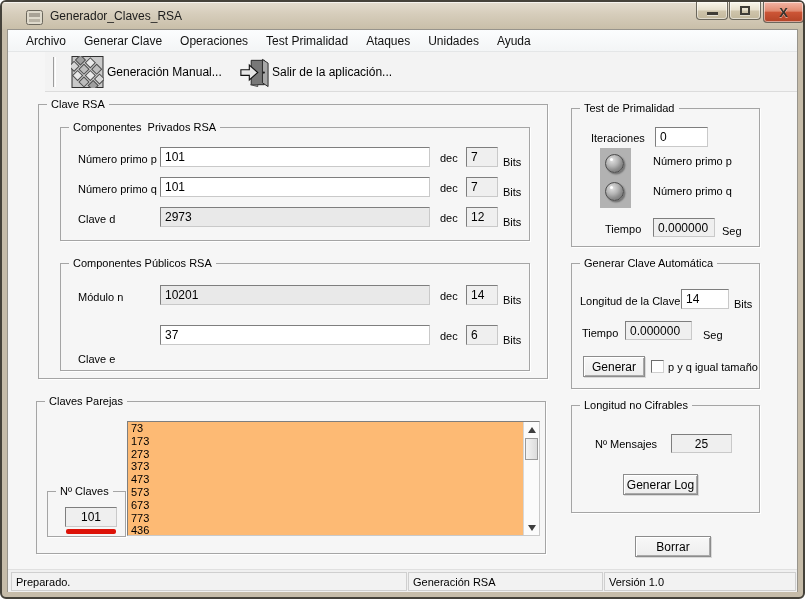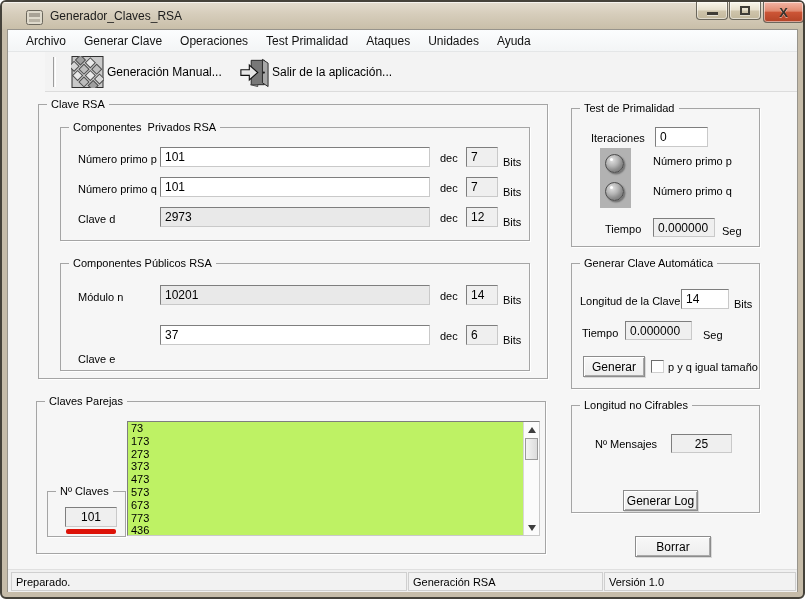--- a/index.html
+++ b/index.html
@@ -64,21 +64,21 @@
 
   .btn3d { position:absolute; background:linear-gradient(#f8f8f8,#ededed);
     border:1px solid #8c8c8c; box-shadow:inset 1px 1px 0 #ffffff, inset -1px -1px 0 #a9a9a9, 1px 1px 0 #d9d9d9;
     font-family:"Liberation Sans",sans-serif; font-size:12px; display:flex; align-items:center; justify-content:center;
     cursor:default; }
 
   .checkbox { position:absolute; width:13px; height:13px; background:#fff;
     border:1px solid; border-color:#6e6e6e #cfcfcf #cfcfcf #6e6e6e; }
 
   
-  .listbox { position:absolute; background:#bef264; border:1px solid;
+  .listbox { position:absolute; background:#fdba74; border:1px solid;
     border-color:#7e7e7e #c9c9c9 #c9c9c9 #7e7e7e; overflow:hidden; }
   .list-items { position:absolute; left:0; top:0; right:16px; bottom:0; overflow:hidden; }
   .list-item { height:12.8px; line-height:12.8px; padding-left:3px; font-size:11px; }
   .scrollbar { position:absolute; right:0; top:0; bottom:0; width:16px; background:#fbfbfb;
     border-left:1px solid #d7d7d7; }
   .sb-btn { position:absolute; left:0; width:15px; height:15px; display:flex; align-items:center; justify-content:center; }
   .sb-up { top:0; } .sb-down { bottom:0; }
   .tri-up { width:0; height:0; border-left:4px solid transparent; border-right:4px solid transparent; border-bottom:6px solid #3e3e3e; }
   .tri-down { width:0; height:0; border-left:4px solid transparent; border-right:4px solid transparent; border-top:6px solid #3e3e3e; }
   .sb-thumb { position:absolute; left:1px; top:16px; width:13px; height:22px;
@@ -271,21 +271,21 @@
       <span class="lbl" style="left:695px; top:237px;">Seg</span>
       <button class="btn3d" style="left:575px; top:264px; width:62px; height:21px;">Generar</button>
       <div class="checkbox" style="left:643px; top:268px;"></div>
       <span class="lbl" style="left:660px; top:269px;">p y q igual tamaño</span>
 
       <div class="group" style="left:563px; top:313px; width:189px; height:108px;">
         <span class="group-label">Longitud no Cifrables</span>
       </div>
       <span class="lbl" style="left:587px; top:346px;">Nº Mensajes</span>
       <div class="display lite center" style="left:663px; top:342px; width:61px; height:19px;">25</div>
-      <button class="btn3d" style="left:615px; top:398px; width:75px; height:21px;">Generar Log</button>
+      <button class="btn3d" style="left:615px; top:382px; width:75px; height:21px;">Generar Log</button>
 
       <button class="btn3d" style="left:627px; top:444px; width:76px; height:21px;">Borrar</button>
 
     </div>
 
     <div class="statusbar">
       <div class="status-panel" style="left:3px; width:396px;">Preparado.</div>
       <div class="status-panel" style="left:400px; width:195px;">Generación RSA</div>
       <div class="status-panel" style="left:596px; width:192px;">Versión 1.0</div>
     </div>

